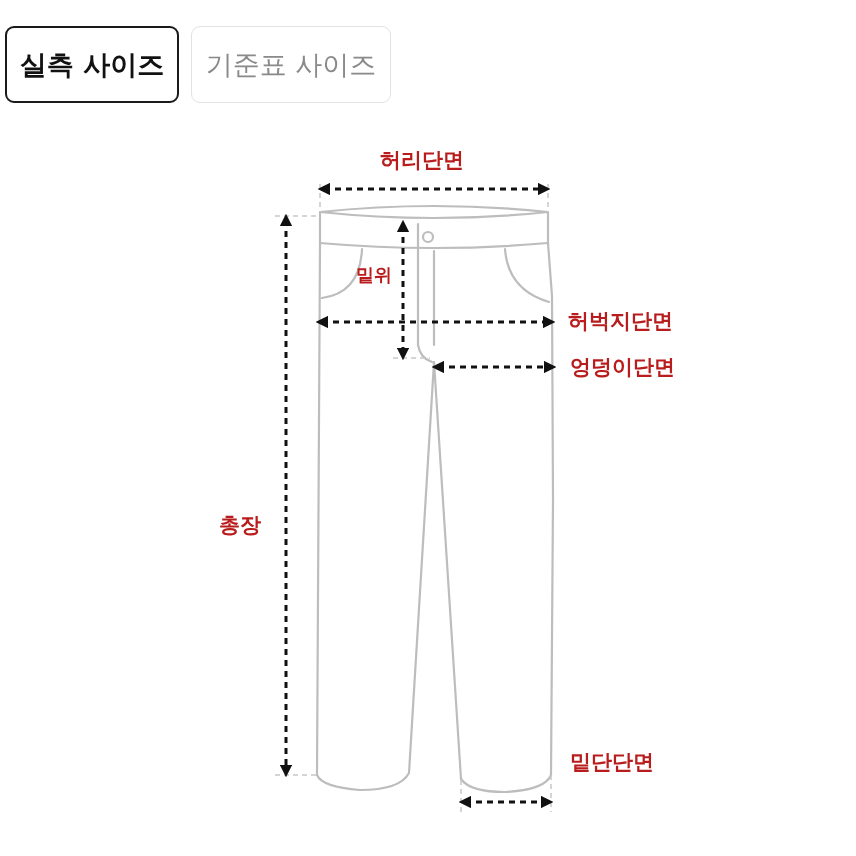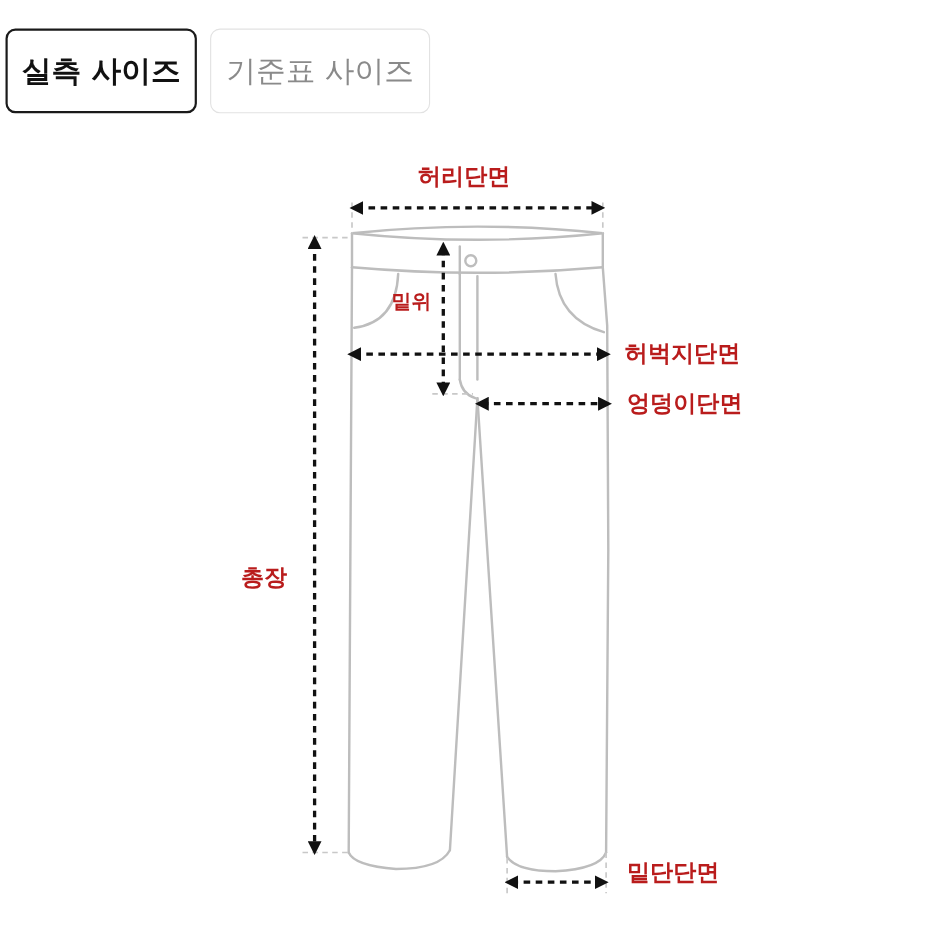--- a/index.html
+++ b/index.html
@@ -133,13 +133,13 @@
     <line x1="286" y1="220" x2="286" y2="771" marker-start="url(#ah)" marker-end="url(#ah)"></line>
     <line x1="465" y1="802" x2="547" y2="802" marker-start="url(#ah)" marker-end="url(#ah)"></line>
   </g>
 </svg>
 
 <div class="label" style="left:380px; top:150px;">허리단면</div>
 <div class="label" style="left:356px; top:266px; font-size:18px;">밑위</div>
 <div class="label" style="left:568px; top:311px;">허벅지단면</div>
 <div class="label" style="left:570px; top:357px;">엉덩이단면</div>
 <div class="label" style="left:219px; top:515px;">총장</div>
-<div class="label" style="left:570px; top:783px;">밑단단면</div>
+<div class="label" style="left:570px; top:752px;">밑단단면</div>
 
 </body></html>

